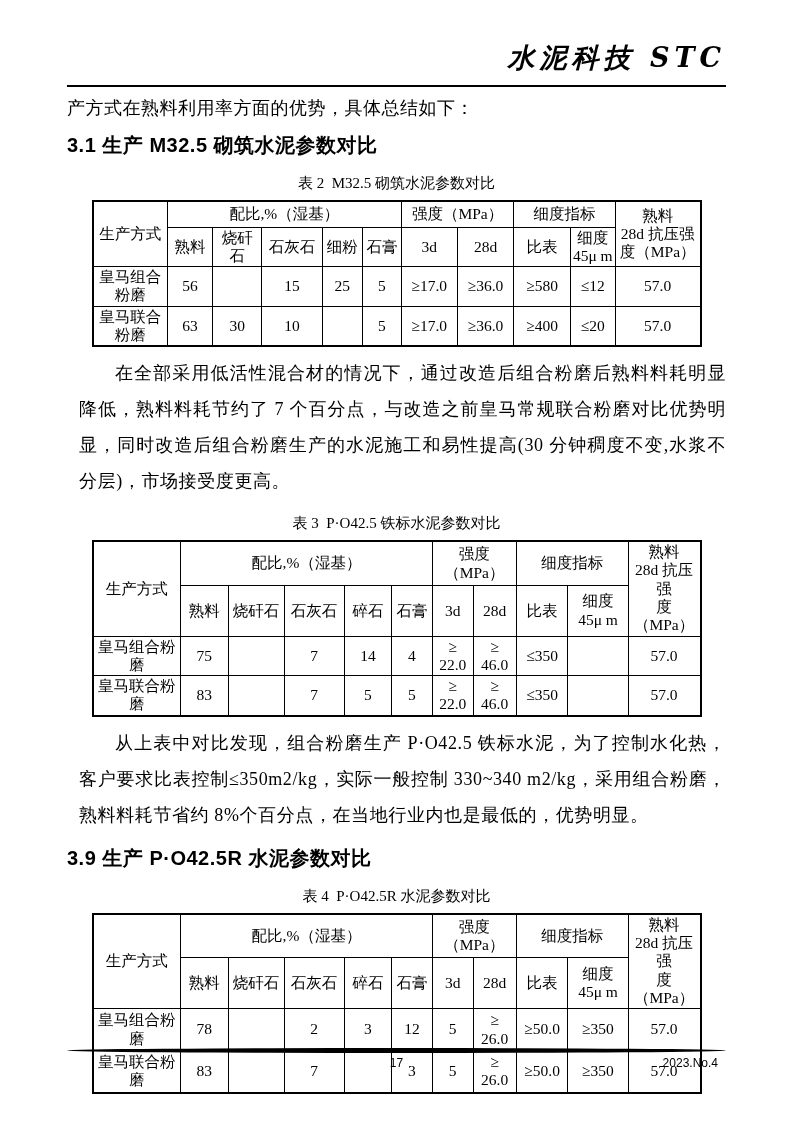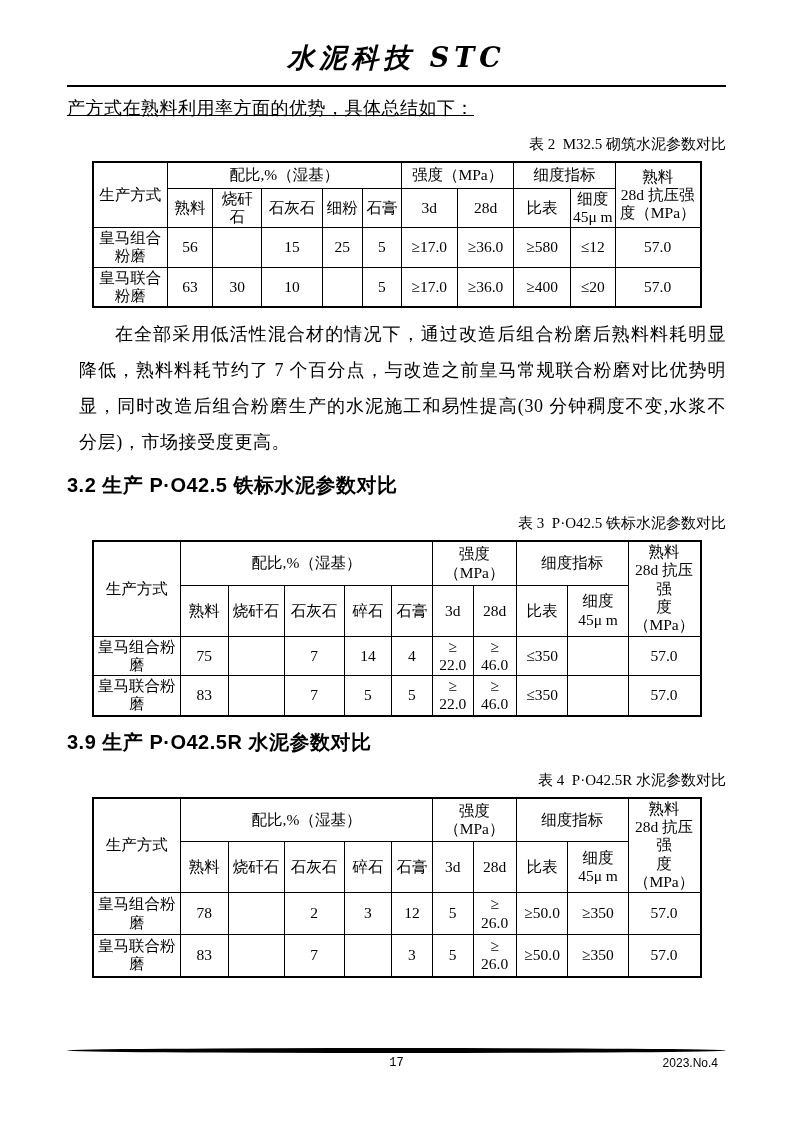--- a/index.html
+++ b/index.html
@@ -4,34 +4,34 @@
 <style>
   html,body { margin:0; padding:0; }
   body {
     width:793px; height:1122px; background:#ffffff; position:relative;
     font-family:"Liberation Serif","DejaVu Serif",serif; color:#000;
     overflow:hidden;
   }
   .content { padding:0 67px; }
 
   .journal-title {
-    padding-top:40px; text-align:center;
+    padding-top:40px; text-align:right;
     font-family:"DejaVu Serif",serif; font-style:italic; font-weight:bold;
     font-size:27px; letter-spacing:5px;
   }
   .header-rule { border:none; border-top:2px solid #000; margin:9px 0 0 0; }
 
-  .intro { font-size:18px; margin:9px 0 0 0; letter-spacing:0.5px;text-decoration:underline; }
+  .intro { font-size:18px; margin:9px 0 0 0; letter-spacing:0.5px; }
 
   .section-heading {
     font-family:"Liberation Sans","DejaVu Sans",sans-serif;
     font-size:20px; font-weight:bold; margin:12px 0 0 0; letter-spacing:0.5px;
   }
 
-  .table-caption { text-align:right; font-size:15px; margin:15px 0 0 0; white-space:pre; }
+  .table-caption { text-align:center; font-size:15px; margin:15px 0 0 0; white-space:pre; }
 
   table.ptable {
     border-collapse:collapse; table-layout:fixed; width:610px;
     margin:7px auto 0 auto; font-size:15.5px; border:2px solid #000;
   }
   .ptable td {
     border:1px solid #000; text-align:center; vertical-align:middle;
     padding:1px 2px; line-height:1.18; overflow:hidden;
   }
   .pre { white-space:pre-line; }
@@ -44,33 +44,34 @@
     font-size:18px; line-height:36px; text-align:justify; text-indent:2em;
     margin:8px 0 0 12px; letter-spacing:0.6px;
   }
 
   .footer { position:absolute; left:67px; right:67px; top:1048px; }
   .footer-rule { height:5px; background:#000; clip-path:ellipse(50% 50% at 50% 50%); }
   .footer-row {
     position:relative; height:18px; margin-top:3px;
     font-family:"Liberation Sans","DejaVu Sans",sans-serif; font-size:12px;
   }
-  .page-num { position:absolute; left:50%; transform:translateX(-50%);font-family:Liberation Mono, monospace; }
+  .page-num { position:absolute; left:50%; transform:translateX(-50%); }
   .issue { position:absolute; right:8px; }
 </style>
 </head>
 <body>
 
 <div class="content">
 
   <div class="journal-title">水泥科技 STC</div>
   <hr class="header-rule">
 
   <div class="intro">产方式在熟料利用率方面的优势，具体总结如下：</div>
 
+  <div class="section-heading">3.1 生产 M32.5 砌筑水泥参数对比</div>
   <div class="table-caption">表 2  M32.5 砌筑水泥参数对比</div>
 
   <table class="ptable t2">
     <colgroup>
       <col style="width:12.3%">
         <col style="width:7.5%">
         <col style="width:8.0%">
         <col style="width:10.0%">
         <col style="width:6.6%">
         <col style="width:6.4%">
@@ -128,21 +129,20 @@
       <td>≥36.0</td>
       <td>≥400</td>
       <td>≤20</td>
       <td>57.0</td>
     </tr>
   </tbody>
     </table>
 
   <div class="para">在全部采用低活性混合材的情况下，通过改造后组合粉磨后熟料料耗明显降低，熟料料耗节约了 7 个百分点，与改造之前皇马常规联合粉磨对比优势明显，同时改造后组合粉磨生产的水泥施工和易性提高(30 分钟稠度不变,水浆不分层)，市场接受度更高。</div>
 
-  <div class="section-heading">3.2 生产 P·O42.5 铁标水泥参数对比</div>
   <div class="table-caption">表 3  P·O42.5 铁标水泥参数对比</div>
 
   <table class="ptable t3">
     <colgroup>
       <col style="width:14.5%">
         <col style="width:7.8%">
         <col style="width:9.2%">
         <col style="width:9.9%">
         <col style="width:7.8%">
         <col style="width:6.7%">
@@ -200,20 +200,21 @@
 22.0</td>
       <td class="pre">≥
 46.0</td>
       <td>≤350</td>
       <td></td>
       <td>57.0</td>
     </tr>
   </tbody>
     </table>
 
+  <div class="para">从上表中对比发现，组合粉磨生产 P·O42.5 铁标水泥，为了控制水化热，客户要求比表控制≤350m2/kg，实际一般控制 330~340 m2/kg，采用组合粉磨，熟料料耗节省约 8%个百分点，在当地行业内也是最低的，优势明显。</div>
 
   <div class="section-heading">3.9 生产 P·O42.5R 水泥参数对比</div>
   <div class="table-caption">表 4  P·O42.5R 水泥参数对比</div>
 
   <table class="ptable t4">
     <colgroup>
       <col style="width:14.5%">
         <col style="width:7.8%">
         <col style="width:9.2%">
         <col style="width:9.9%">

